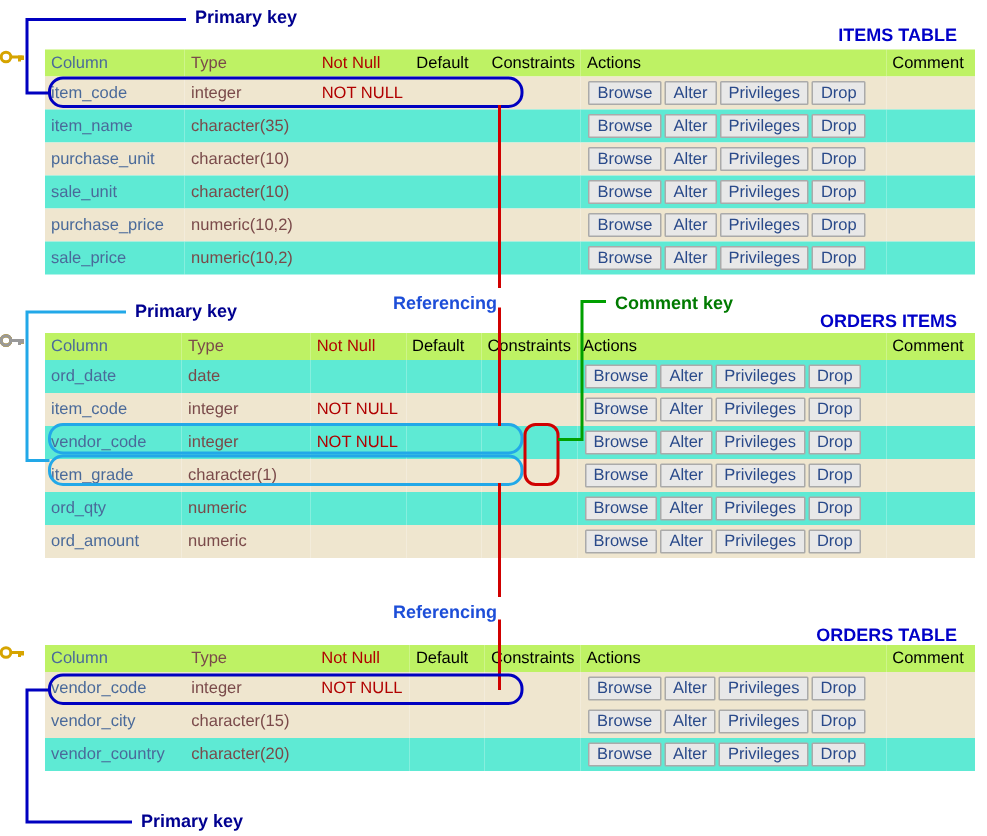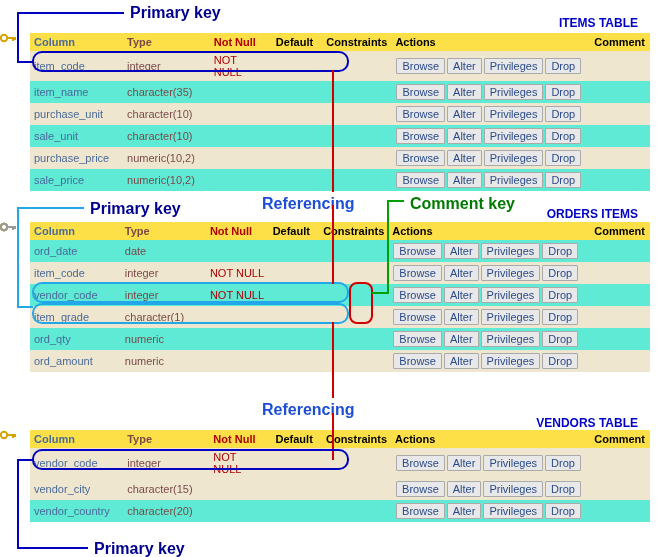--- a/index.html
+++ b/index.html
@@ -1,51 +1,51 @@
 <!DOCTYPE html>
 <html><head>
 <meta charset="utf-8">
 <style>
 html,body{margin:0;padding:0;font-family:Arial,Helvetica,sans-serif;font-size:11px;color:#000;background:#fff}
 body{width:658px;height:557px;position:relative;overflow:hidden}
 .tbl{border-collapse:collapse;margin-left:30px;width:620px}
 .tbl td,.tbl th{padding:3px 4px;text-align:left;vertical-align:middle;font-size:11px}
-.tbl th{background:#fde047;font-weight:bold}
+.tbl th{background:#bef264;font-weight:normal}
 .tbl tr.odd td{background:#efe6cf}
 .tbl tr.even td{background:#5eead4}
 .col-name{color:#4a6a9a;width:88px}
 .col-type{color:#7a4a4a;width:82px}
 .col-nn{color:#b00000;width:62px}
 .col-def{width:44px}
 .col-cons{width:48px;text-align:center}
 .col-act{width:230px;text-align:center}
 .col-com{width:52px}
 .btn{display:inline-block;background:#e8e8e8;border:1px solid #aaa;padding:1px 5px;font-size:11px;color:#2a4a8a;margin:0 1px;border-radius:1px}
 .title{color:#0000c8;font-weight:bold;font-size:12px;position:absolute}
-.label{font-weight:bold;position:absolute;font-size:16px}
+.label{font-weight:bold;position:absolute;font-size:12px}
 .label.pk{color:#000090}
 .label.ref{color:#1d4ed8}
 .label.fk{color:#007a00}
 svg{position:absolute;top:0;left:0;pointer-events:none}
 .key-gold{display:inline-block;vertical-align:middle}
 .key-grey{display:inline-block;vertical-align:middle}
 </style>
 </head>
 <body>
 
 <div class="label pk" style="left:130px;top:4px">Primary key</div>
 <div class="title" style="right:20px;top:16px">ITEMS TABLE</div>
 
 <div class="label pk" style="left:90px;top:200px">Primary key</div>
 <div class="label ref" style="left:262px;top:195px">Referencing</div>
 <div class="label fk" style="left:410px;top:195px">Comment key</div>
 <div class="title" style="right:20px;top:207px">ORDERS ITEMS</div>
 
 <div class="label ref" style="left:262px;top:401px">Referencing</div>
-<div class="title" style="right:20px;top:416px">VENDORS TABLE</div>
+<div class="title" style="right:20px;top:416px">ORDERS TABLE</div>
 <div class="label pk" style="left:94px;top:540px">Primary key</div>
 
 <div style="position:absolute;top:33px;left:0">
 <table class="tbl">
 <thead>
         <tr>
 <th class="col-name">Column</th>
 <th class="col-type">Type</th>
 <th class="col-nn">Not Null</th>
 <th class="col-def">Default</th>

